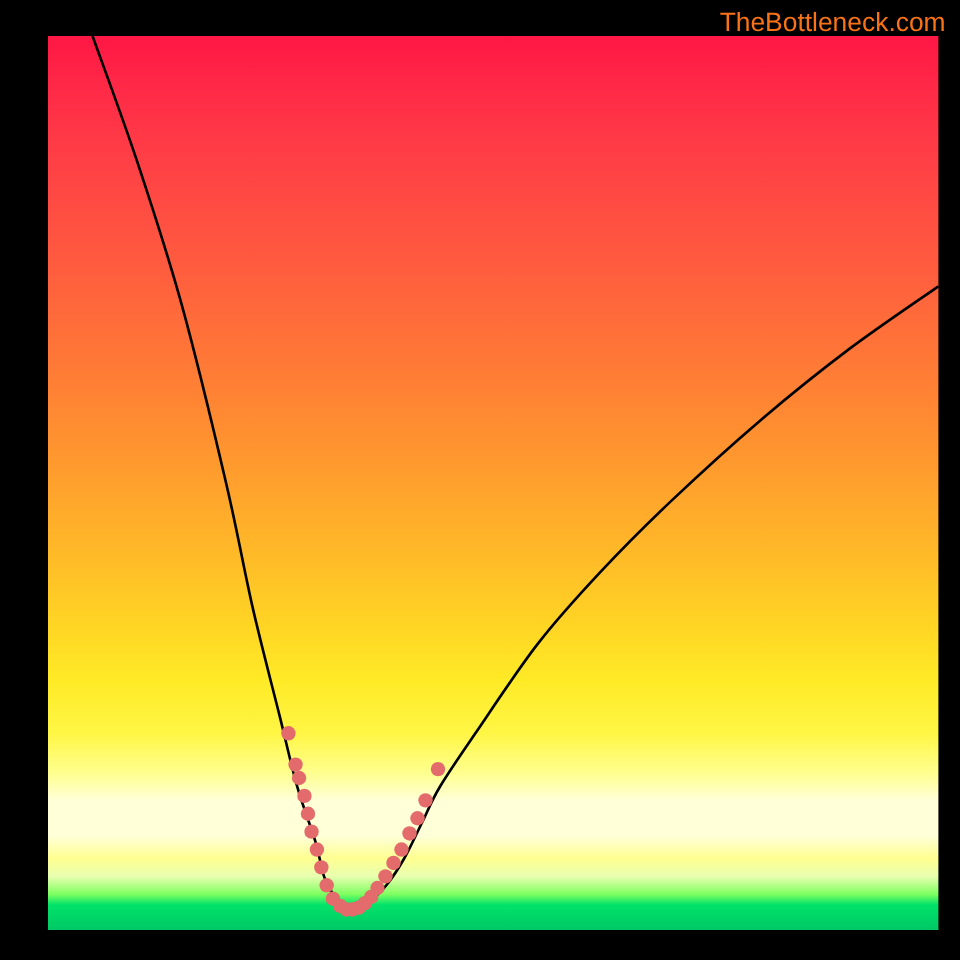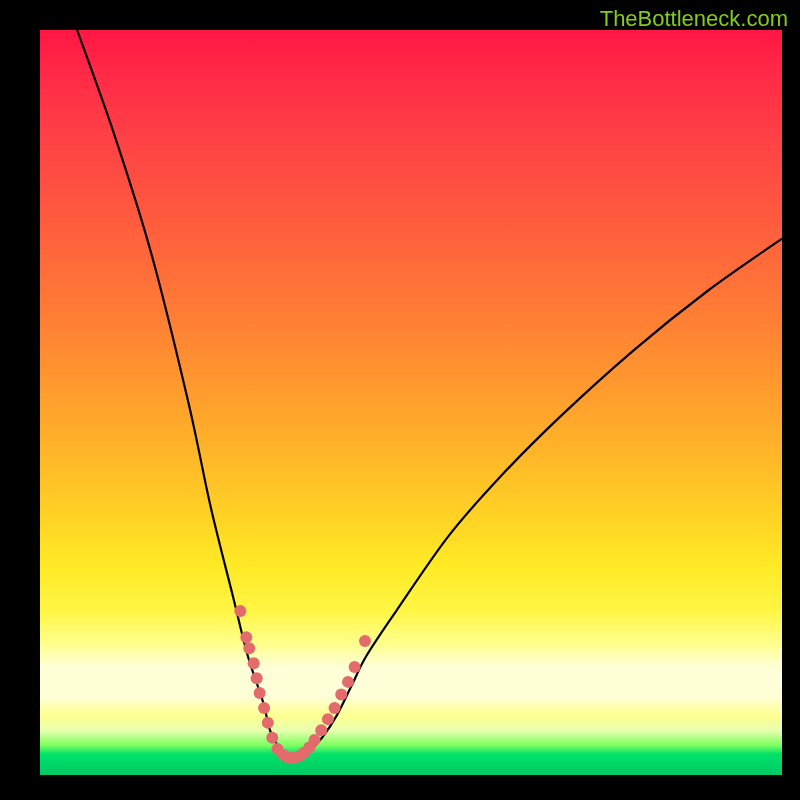--- a/index.html
+++ b/index.html
@@ -9,21 +9,21 @@
     height: 800px;
     background: #000;
     overflow: hidden;
     position: relative;
     font-family: Arial, sans-serif;
   }
   .watermark {
     position: absolute;
     top: 6px;
     right: 12px;
-    color: #84cc16;
+    color: #f97316;
     font-size: 22px;
     font-weight: 500;
     z-index: 10;
   }
   .chart-area {
     position: absolute;
     left: 40px;
     top: 30px;
     width: 742px;
     height: 745px;

